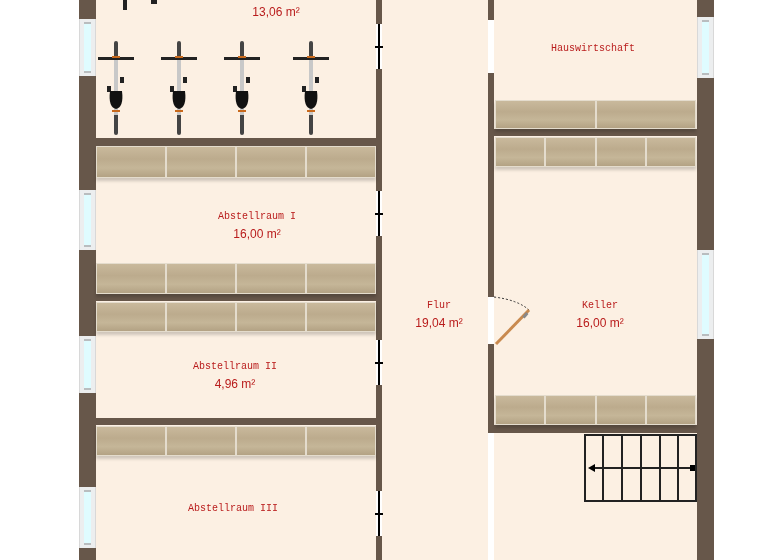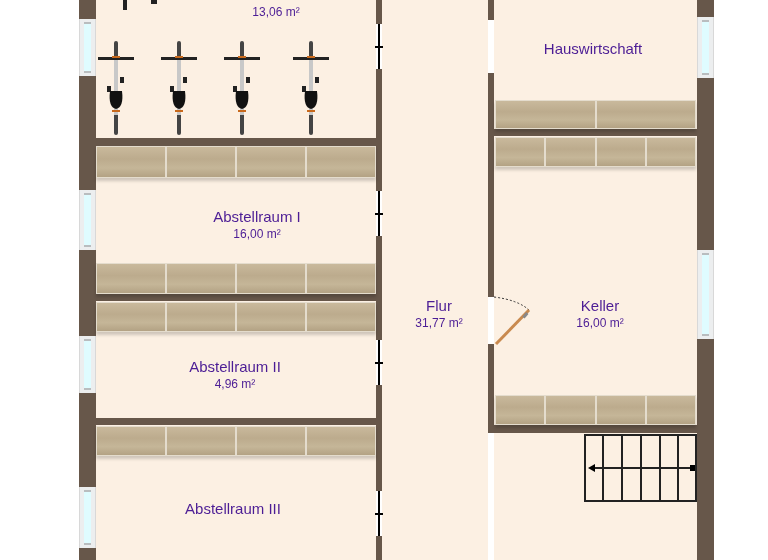--- a/index.html
+++ b/index.html
@@ -8,22 +8,22 @@
     .abs { position:absolute; }
     .floor { background:#fcf0e3; }
     .wall { background:#67574a; }
     .window { background:#eceeef; border-left:1px solid #d8d8d8; border-right:1px solid #d8d8d8; box-sizing:border-box; }
     .window .glass { position:absolute; left:4px; right:4px; top:3px; bottom:3px; background:#dffcff; border-top:2px solid #b9bdbf; border-bottom:2px solid #b9bdbf; box-sizing:border-box;}
     .door-line { background:#000; width:2px; }
     .door-tick { background:#000; height:2px; width:8px; }
     .shelf { display:flex; box-shadow:0 3px 3px rgba(0,0,0,0.18); }
     .shelf .unit { flex:1; background:linear-gradient(180deg,#c9b99c 0%,#bcab8d 40%,#c5b698 70%,#b3a284 100%);
                    border:1px solid #e4dccd; box-sizing:border-box; }
-    .label { text-align:center; color:#4c1d95; }
-    .label .name { font-size:15px; line-height:18px; }
+    .label { text-align:center; color:#b91c1c; }
+    .label .name { font-size:10px; line-height:18px;font-family:Liberation Mono, monospace; }
     .label .area { font-size:12px; line-height:16px; }
     .stairs { border:2px solid #222; box-sizing:border-box; background:#fcf0e3; }
   </style>
 </head>
 <body>
 
 <div class="abs floor" style="left:96px;top:0;width:280px;height:560px;"></div>
 <div class="abs floor" style="left:382px;top:0;width:106px;height:560px;"></div>
 <div class="abs floor" style="left:494px;top:0;width:203px;height:560px;"></div>
 
@@ -191,21 +191,21 @@
   <div class="name">Abstellraum II</div>
   <div class="area">4,96 m²</div>
 </div>
 
 <div class="abs label" style="left:133px;top:500px;width:200px;">
   <div class="name">Abstellraum III</div>
 </div>
 
 <div class="abs label" style="left:389px;top:297px;width:100px;">
   <div class="name">Flur</div>
-  <div class="area">31,77 m²</div>
+  <div class="area">19,04 m²</div>
 </div>
 
 <div class="abs label" style="left:518px;top:40px;width:150px;">
   <div class="name">Hauswirtschaft</div>
 </div>
 
 <div class="abs label" style="left:550px;top:297px;width:100px;">
   <div class="name">Keller</div>
   <div class="area">16,00 m²</div>
 </div>

